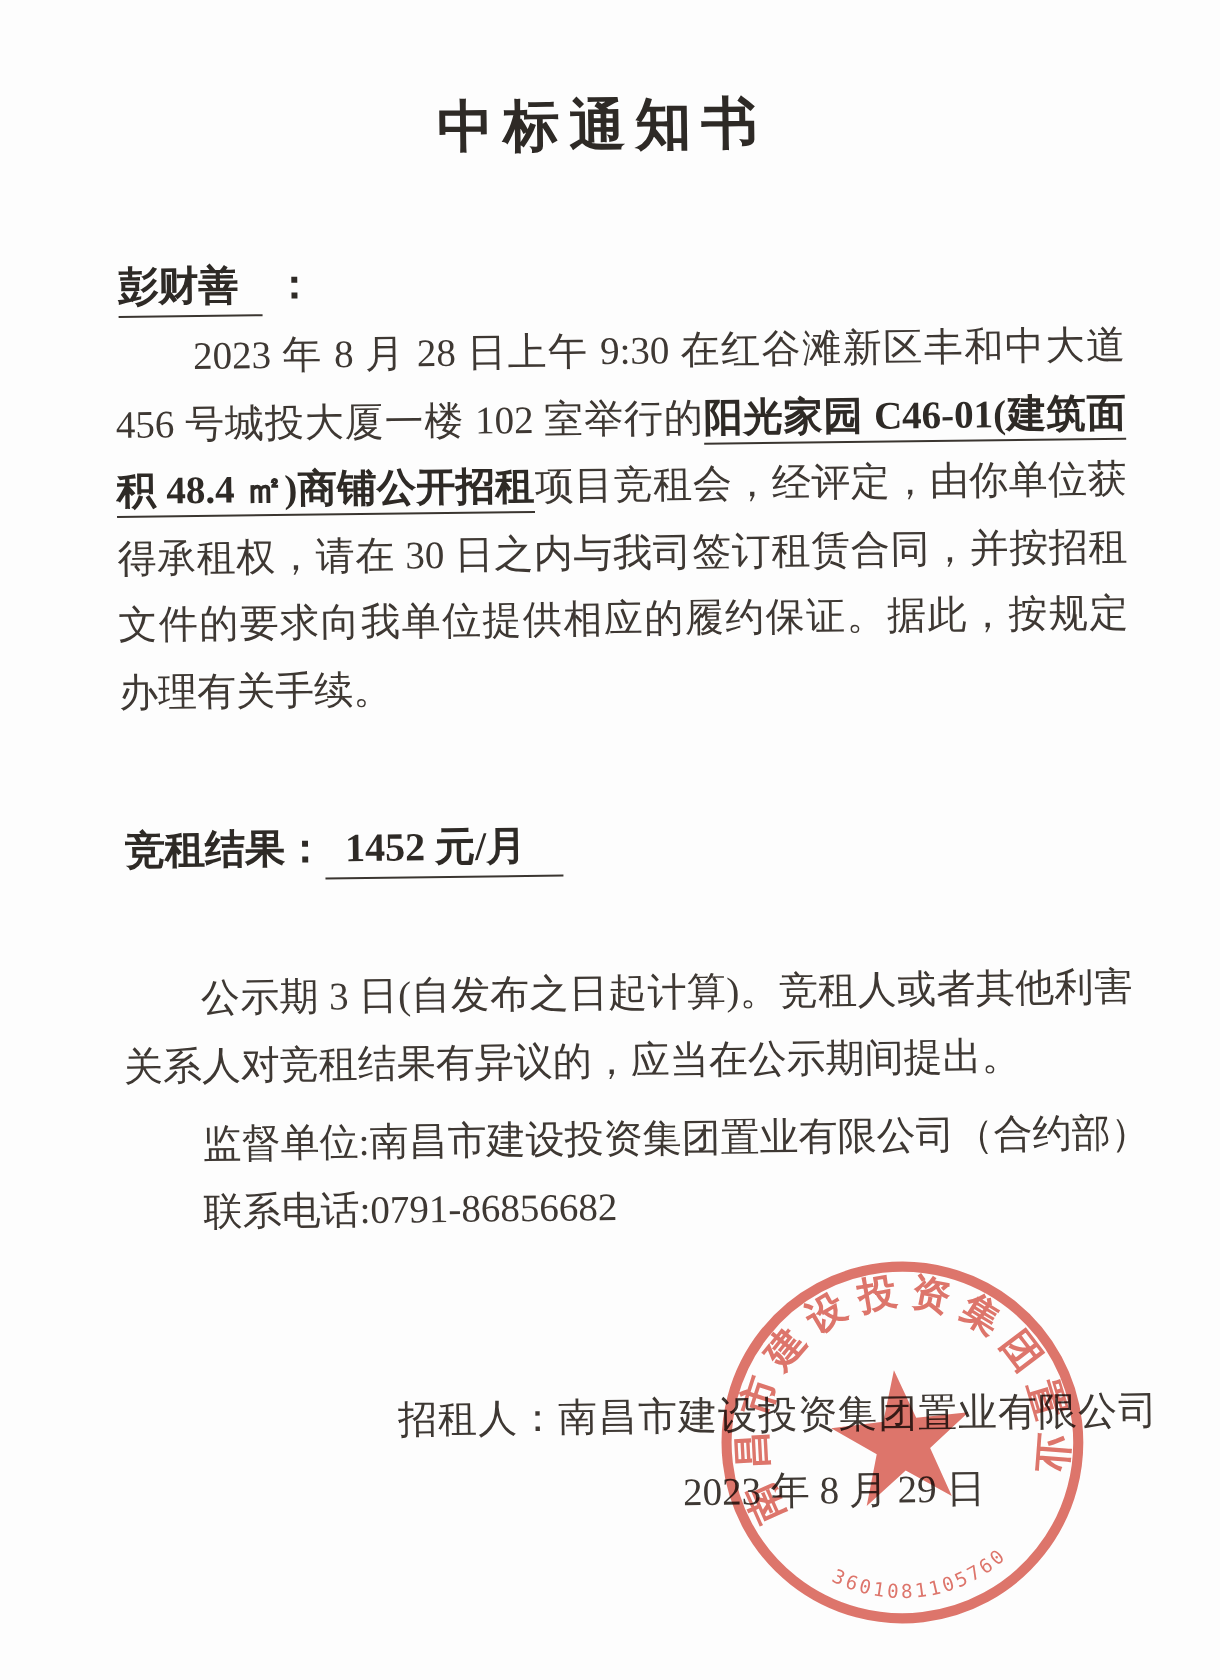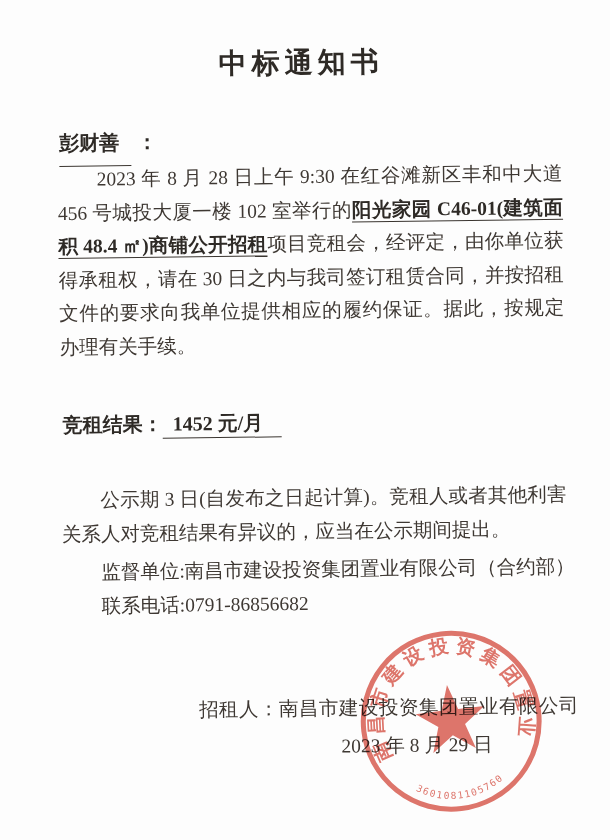--- a/index.html
+++ b/index.html
@@ -42,21 +42,22 @@
     position: absolute;
     top: 127px;
     left: 62px;
     font-size: 20px;
     font-weight: bold;
     color: #2e2a26;
   }
   .u-name {
     border-bottom: 1.6px solid #3a3530;
     padding-right: 12px;
-    padding-bottom: 12px;
+    padding-bottom: 1px;
+    font-family: Liberation Mono, monospace;
   }
   .salutation .colon { margin-left: 6px; }
   .para {
     position: absolute;
     left: 60px;
     width: 505px;
     margin: 0;
     font-size: 19.5px;
     line-height: 33.5px;
     text-align: justify;

